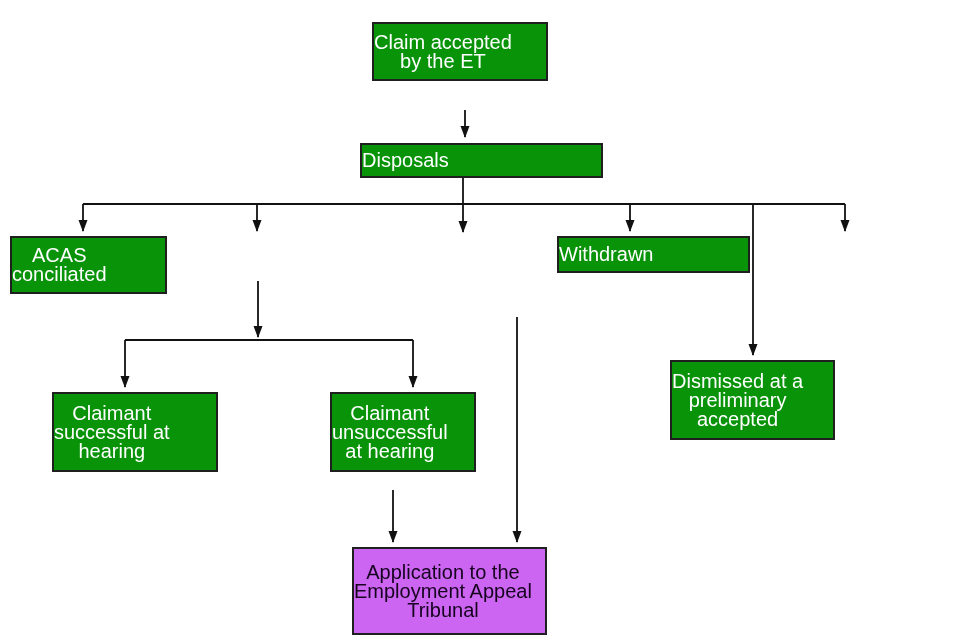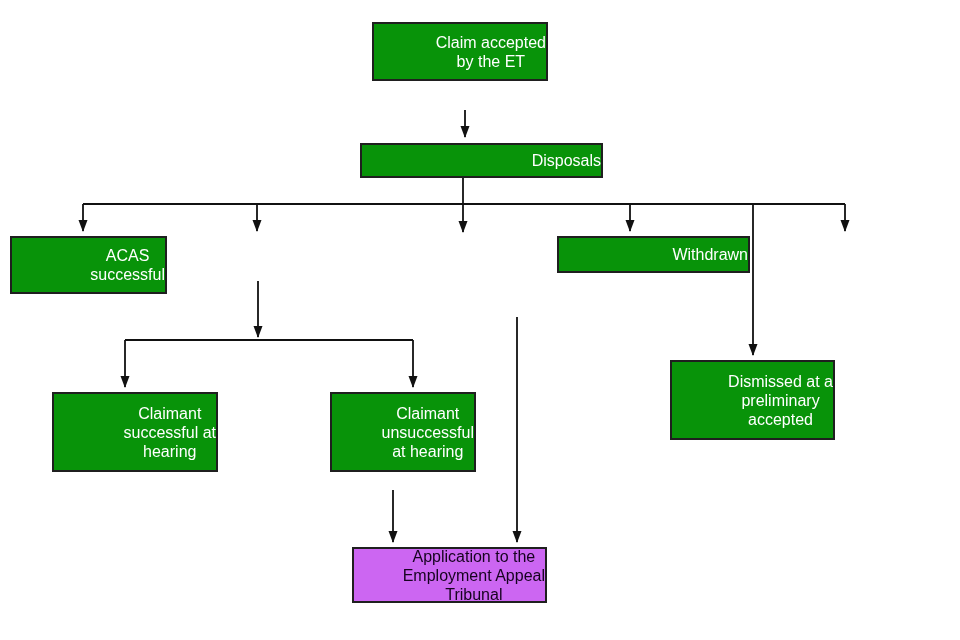--- a/index.html
+++ b/index.html
@@ -17,23 +17,23 @@
     pointer-events: none;
   }
   svg.connectors path.edge {
     fill: none;
     stroke: var(--connector, #111111);
     stroke-width: 1.8;
   }
   .node {
     position: absolute; box-sizing: border-box;
     border: 2px solid var(--node-border, #1f1f1f);
-    display: flex; align-items: center; justify-content: flex-end;
+    display: flex; align-items: center; justify-content: flex-start;
     text-align: center;
-    font-size: 16px; line-height: 19px;
+    font-size: 20px; line-height: 19px;
   }
   .node .lbl { white-space: pre-line; }
   .node.green {
     background: var(--node-fill-green, #089309);
     color: var(--node-text-light, #ffffff);
   }
   .node.purple {
     background: var(--node-fill-purple, #cc66f2);
     color: var(--node-text-dark, #16031f);
   }
@@ -75,21 +75,21 @@
     <span class="lbl">Claim accepted
 by the ET</span>
   </div>
 
   <div class="node green" style="left:360px;top:143px;width:243px;height:35px">
     <span class="lbl">Disposals</span>
   </div>
 
   <div class="node green" style="left:10px;top:236px;width:157px;height:58px">
     <span class="lbl">ACAS
-successful</span>
+conciliated</span>
   </div>
 
 
 
   <div class="node green" style="left:557px;top:236px;width:193px;height:37px">
     <span class="lbl">Withdrawn</span>
   </div>
 
 
   <div class="node green" style="left:52px;top:392px;width:166px;height:80px">
@@ -103,19 +103,19 @@
 unsuccessful
 at hearing</span>
   </div>
 
   <div class="node green" style="left:670px;top:360px;width:165px;height:80px">
     <span class="lbl">Dismissed at a
 preliminary
 accepted</span>
   </div>
 
-  <div class="node purple" style="left:352px;top:547px;width:195px;height:56px">
+  <div class="node purple" style="left:352px;top:547px;width:195px;height:88px">
     <span class="lbl">Application to the
 Employment Appeal
 Tribunal</span>
   </div>
 
 </div>
 
 </body></html>

